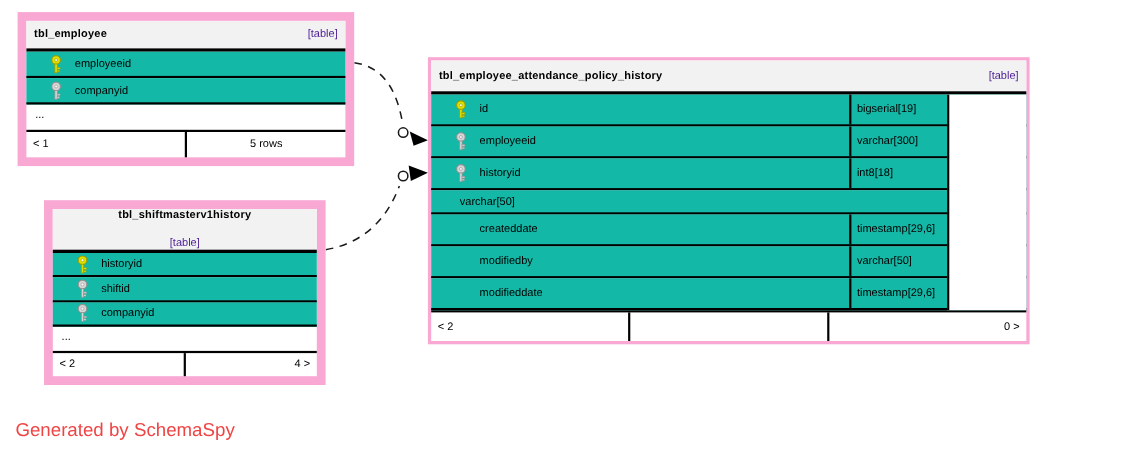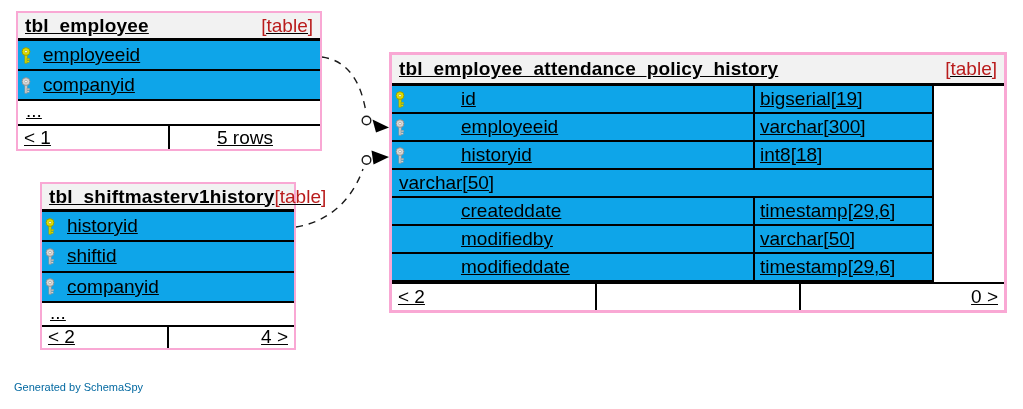--- a/index.html
+++ b/index.html
@@ -2,65 +2,65 @@
 <html><head>
 <meta charset="utf-8">
 <style>
   * { box-sizing: border-box; }
   html,body { margin:0; padding:0; background:#ffffff; }
   body { width:1023px; height:409px; font-family:"Liberation Sans", sans-serif; color:#000; }
   .canvas { position:relative; width:1023px; height:409px; background:#fff; overflow:hidden; }
 
   .connectors { position:absolute; left:0; top:0; width:1023px; height:409px; z-index:1; pointer-events:none; }
 
-  .db-table { position:absolute; display:flex; flex-direction:column; background:#fff; border:2px solid #f9a8d4; z-index:2; font-size:19px;text-decoration:underline; }
+  .db-table { position:absolute; display:flex; flex-direction:column; background:#fff; border:8px solid #f9a8d4; z-index:2; font-size:10px; }
   .db-table.heavy { border-width:3px; }
 
   .hdr { display:flex; justify-content:space-between; align-items:center; background:#f2f2f2; border-bottom:3px solid #000; padding:0 7px; flex:0 0 auto; }
   .t-title { font-weight:bold; letter-spacing:0.2px; }
-  .t-badge { font-weight:normal; color:#b91c1c; }
+  .t-badge { font-weight:normal; color:#4c1d95; }
 
   .body { display:flex; flex-direction:column; flex:1 1 auto; position:relative; }
-  .row { display:flex; align-items:center; flex:1 1 auto; border-bottom:2px solid #000; background:#0ea5e9; padding-left:2px; }
+  .row { display:flex; align-items:center; flex:1 1 auto; border-bottom:2px solid #000; background:#14b8a6; padding-left:21px; }
   .row:last-child { border-bottom:none; }
 
   .key-icon, .key-spacer { width:12px; height:17px; flex:0 0 auto; margin-right:11px; }
   .key-icon.pk { color:#e0e000; --kstroke:#9c9c00; }
   .key-icon.fk { color:#d6d6d6; --kstroke:#929292; }
 
-  .cell-name { display:flex; align-items:center;gap:44px; }
+  .cell-name { display:flex; align-items:center; }
   .ellipsis-row { flex:0 0 auto; border-bottom:2px solid #000; padding:1px 8px 5px 8px; line-height:18px; }
 
   .foot { display:flex; flex:0 0 auto; }
   .fcell { flex:1 1 0; display:flex; align-items:center; padding:0 6px; border-right:2px solid #000; }
   .fcell:last-child { border-right:none; }
   .fcell.fc { justify-content:center; }
   .fcell.fr { justify-content:flex-end; }
 
   
   #t1 { left:16px; top:11px; width:306px; height:140px; }
   #t1 .hdr { height:28px; }
   #t1 .ellipsis-row { height:25px; }
   #t1 .foot { height:23px; }
 
   
   #t2 { left:40px; top:182px; width:256px; height:168px; }
-  #t2 .hdr { height:28px; }
+  #t2 .hdr { height:40px;flex-direction:column; }
   #t2 .ellipsis-row { height:24px; }
   #t2 .foot { height:21px; }
 
   
-  #t3 { left:389px; top:52px; width:618px; height:261px; }
+  #t3 { left:389px; top:52px; width:547px; height:261px; }
   #t3 .hdr { height:31px; }
   #t3 .foot { height:28px; border-top:2px solid #000; }
   #t3 .cell-name { width:361px; border-right:2px solid #000; align-self:stretch; }
   #t3 .cell-type { flex:1 1 auto; padding-left:5px; align-self:center; }
   #t3 .merged-col { position:absolute; top:0; right:0; bottom:0; width:72px; background:#fff; border-left:2px solid #000; z-index:3; }
 
-  .credit { position:absolute; left:14px; top:381px; font-size:11px; color:#0369a1; }
+  .credit { position:absolute; left:14px; top:381px; font-size:17px; color:#ef4444; }
 </style>
 </head>
 <body>
 
 <div class="canvas">
 
   <svg class="connectors" viewBox="0 0 1023 409">
     <g stroke="#1a1a1a" fill="none">
       <path d="M 322 57 C 350 61 361 84 366 112" stroke-width="1.4" stroke-dasharray="7 6"></path>
       <circle cx="366.5" cy="120.5" r="4.3" fill="#ffffff" stroke-width="1.4"></circle>

